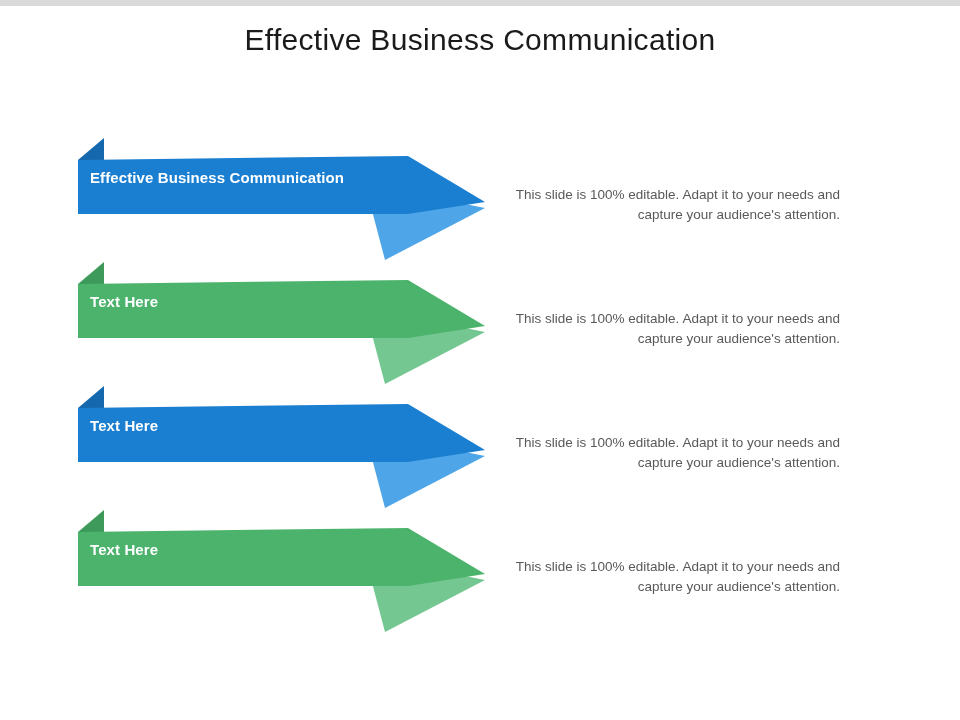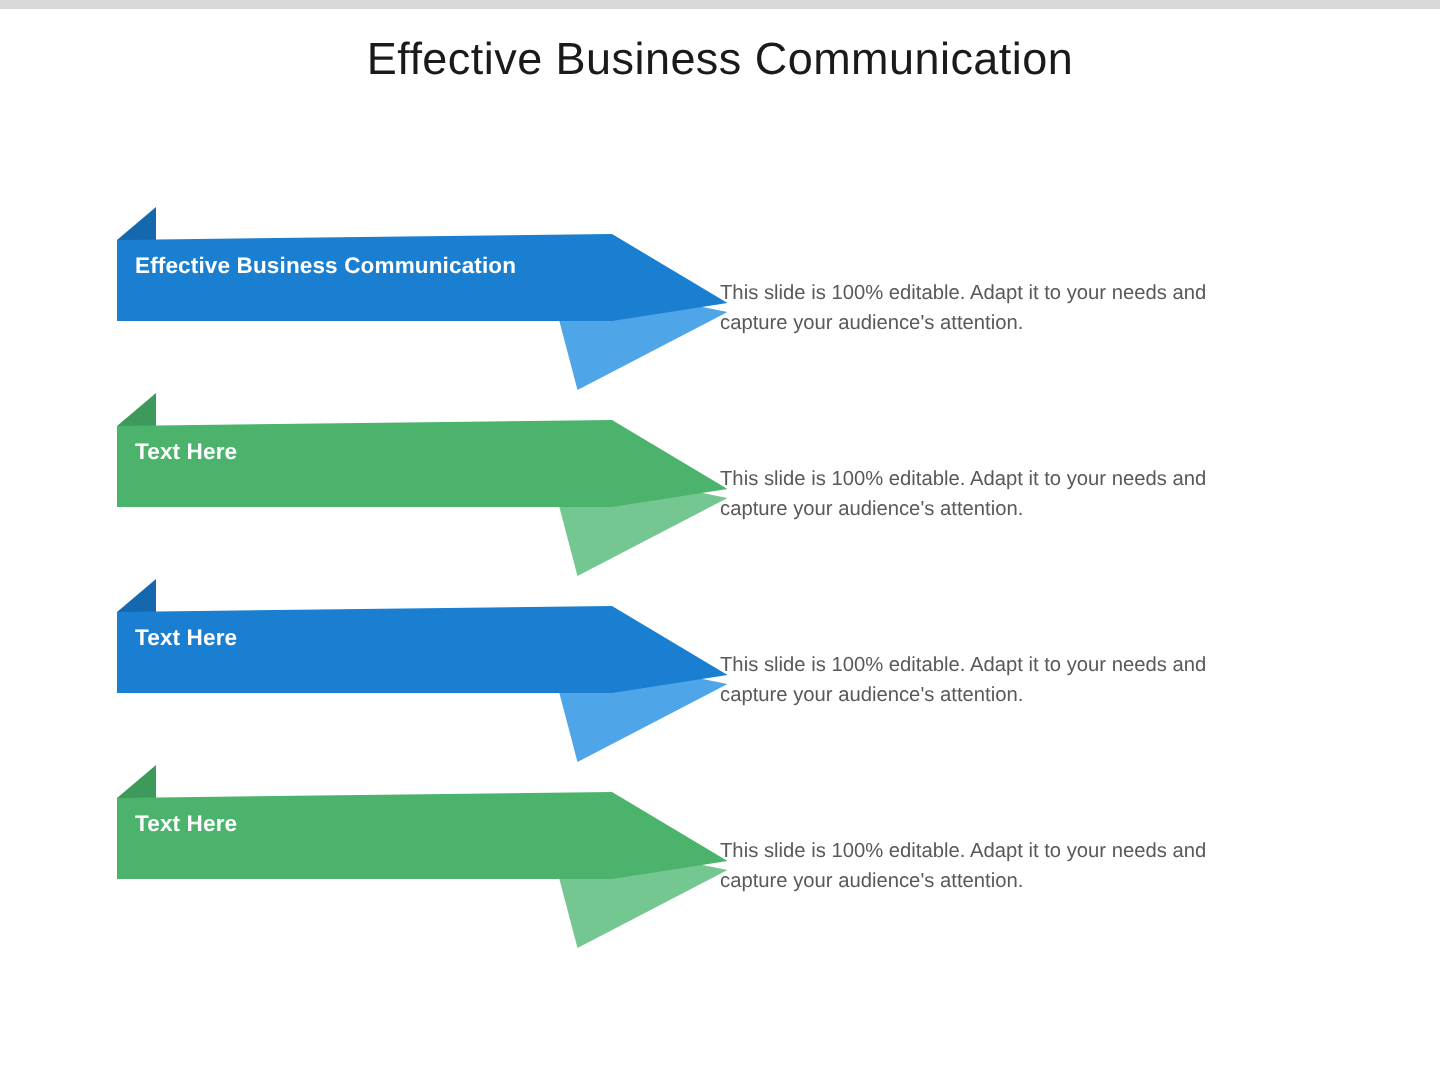--- a/index.html
+++ b/index.html
@@ -109,20 +109,21 @@
     white-space: nowrap;
   }
 
   .row-desc {
     position: absolute;
     left: 480px;
     width: 360px;
     font-size: 13.5px;
     line-height: 20px;
     color: #595959;
+    text-align: right;
   }
   .row-1 .row-desc { top: 51px; }
   .row-2 .row-desc { top: 51px; }
   .row-3 .row-desc { top: 51px; }
   .row-4 .row-desc { top: 51px; }
 </style>
 </head>
 <body style="background: rgb(255, 255, 255);">
 
 <div class="top-band" style="background: rgb(217, 217, 217);"></div>

